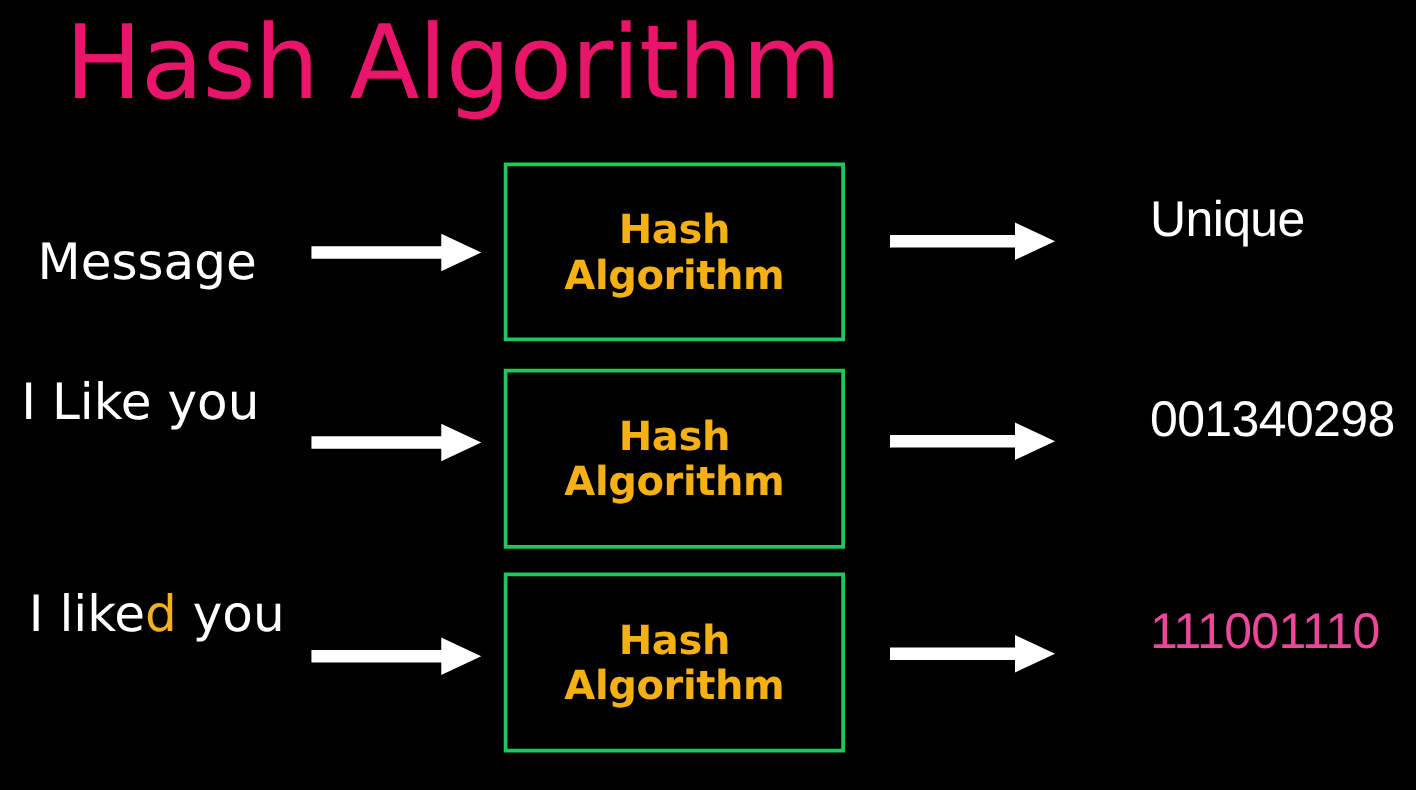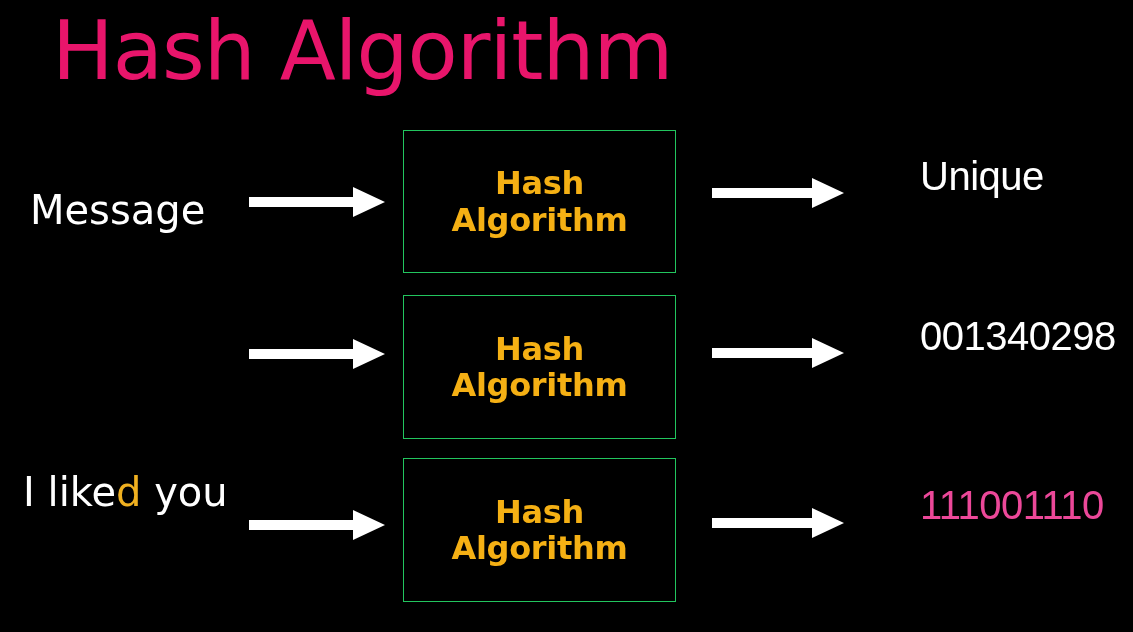--- a/index.html
+++ b/index.html
@@ -74,21 +74,21 @@
   .arrow-right { left: 712px; width: 132px; height: 32px; }
   .row-1 .arrow-right { top: 49px; }
   .row-2 .arrow-right { top: 43px; }
   .row-3 .arrow-right { top: 50px; }
 
   
   .hash-box {
     position: absolute;
     left: 403px;
     width: 273px;
-    border: 1px solid #22c55e;
+    border: 3px solid #22c55e;
     background: #000000;
     box-sizing: border-box;
     display: flex;
     flex-direction: column;
     align-items: center;
     justify-content: center;
   }
   .row-1 .hash-box { top: 2px;  height: 143px; }
   .row-2 .hash-box { top: 1px;  height: 144px; }
   .row-3 .hash-box { top: 1px;  height: 144px; }
@@ -144,20 +144,23 @@
 
     <svg class="arrow arrow-right" viewBox="0 0 132 32">
       <path d="M0,11 L100,11 L100,1 L132,16 L100,31 L100,21 L0,21 Z" fill="#ffffff"></path>
     </svg>
 
     <div class="output-label">Unique</div>
   </div>
 
   <div class="row row-2">
 
+    <div class="input-label">
+      <span>I Like you</span><span class="hl"></span><span></span>
+    </div>
 
     <svg class="arrow arrow-left" viewBox="0 0 136 32">
       <path d="M0,11 L104,11 L104,1 L136,16 L104,31 L104,21 L0,21 Z" fill="#ffffff"></path>
     </svg>
 
     <div class="hash-box">
       <div class="hash-box-line">Hash</div>
       <div class="hash-box-line">Algorithm</div>
     </div>
 

